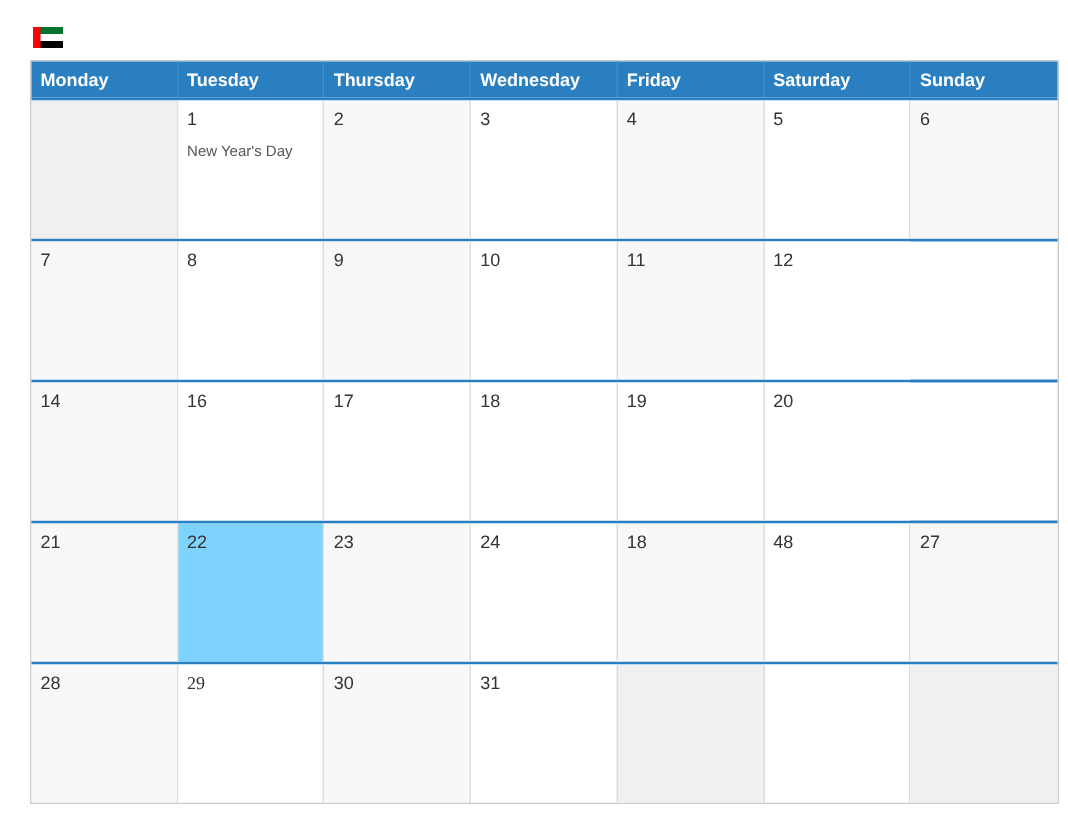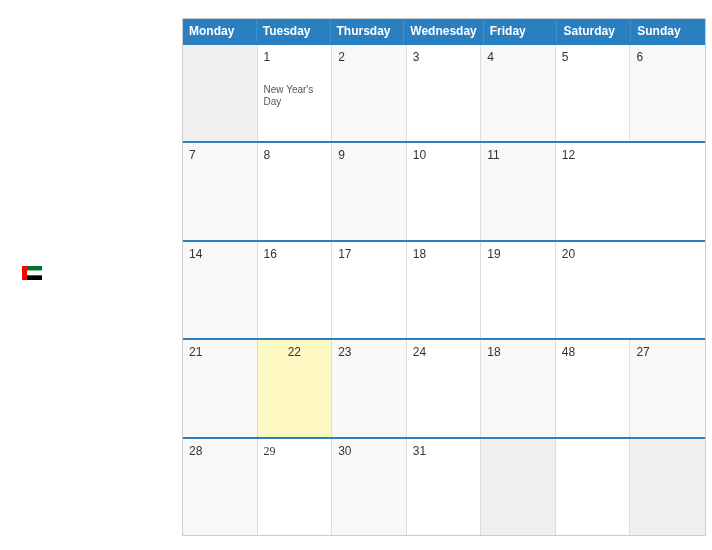--- a/index.html
+++ b/index.html
@@ -8,21 +8,21 @@
       height: 550px;
       background: #fff;
       font-family: Arial, sans-serif;
       overflow: hidden;
     }
     .page {
       width: 712px;
       height: 550px;
       padding: 18px 6px 14px 20px;
       display: flex;
-      flex-direction: row;
+      flex-direction: column;
     }
     .header {
       display: flex;
       align-items: center;
       justify-content: space-between;
       margin-bottom: 8px;
     }
     .logo {
       display: flex;
       flex-direction: column;
@@ -112,21 +112,21 @@
     }
     .day-num {
       font-size: 12px;
       color: #333;
       font-weight: normal;
       display: block;
     }
     .holiday-name {
       font-size: 10px;
       color: #555;
-      margin-top: 20px;
+      margin-top: 10px;
       display: block;
       line-height: 1.2;
     }
   </style>
 </head>
 <body>
 
 <div class="page">
   <div class="header">
     <div class="logo">
@@ -216,21 +216,21 @@
           <span class="day-num">19</span>
         </div>
         <div class="cal-cell">
           <span class="day-num">20</span>
         </div>
       </div>
       <div class="cal-week">
         <div class="cal-cell">
           <span class="day-num">21</span>
         </div>
-        <div class="cal-cell" style="background: #fef9c3; text-align: center;">
+        <div class="cal-cell" style="background: #7dd3fc;">
           <span class="day-num">22</span>
         </div>
         <div class="cal-cell">
           <span class="day-num">23</span>
         </div>
         <div class="cal-cell" style="background: rgb(255, 255, 255);">
           <span class="day-num">24</span>
         </div>
         <div class="cal-cell">
           <span class="day-num">18</span>

